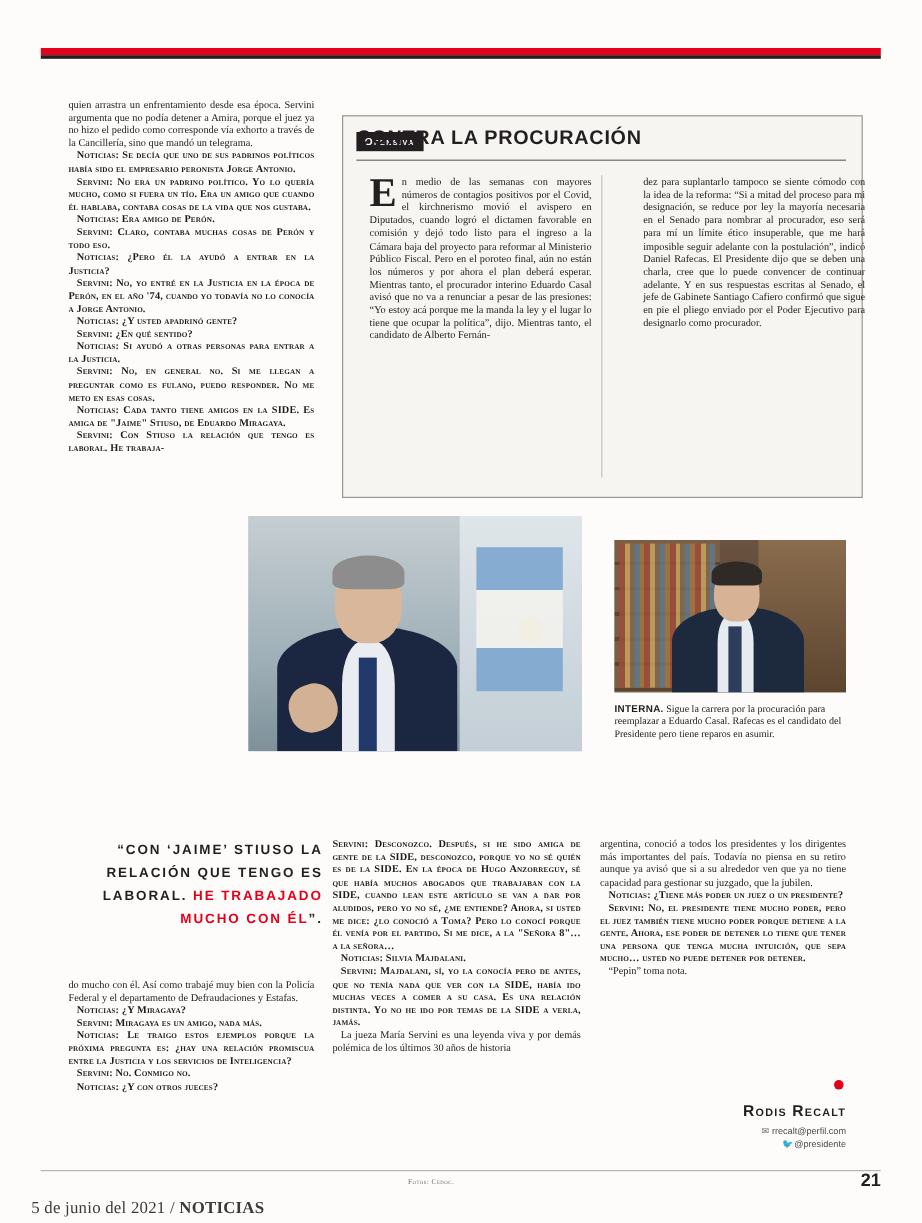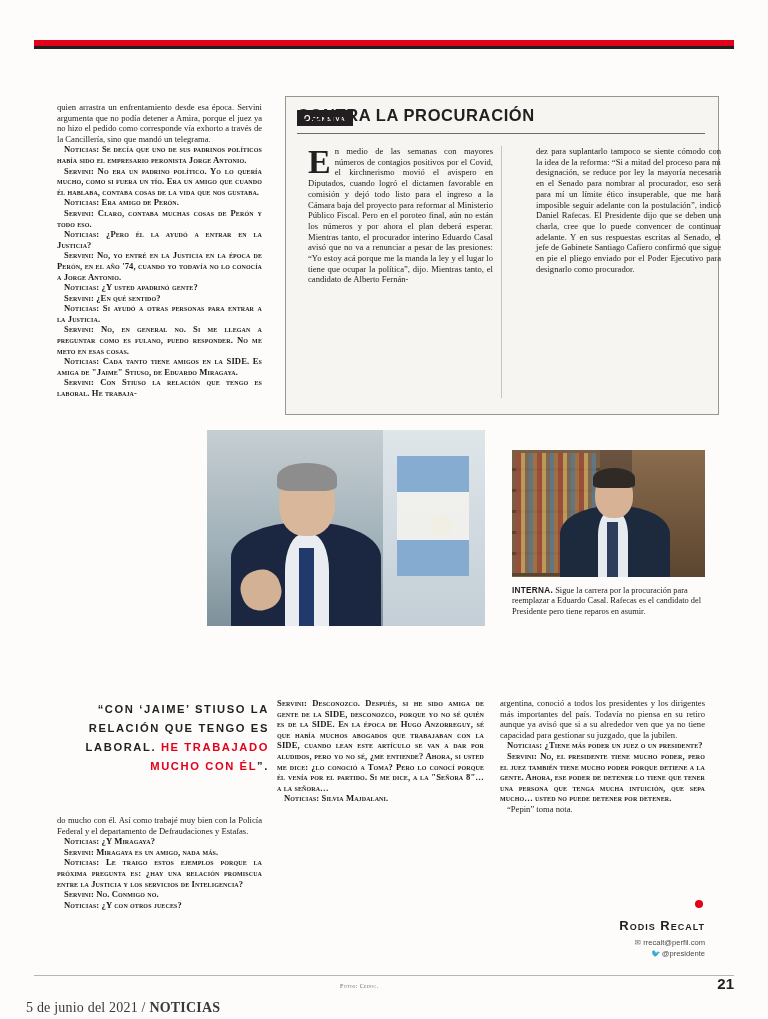--- a/index.html
+++ b/index.html
@@ -78,21 +78,21 @@
     line-height: 10.6px;
     text-align: justify;
     color: #1b1b1b;
     hyphens: auto;
   }
   .col p { margin: 0; text-indent: 0; }
   .col p + p { text-indent: 7px; }
   .q { font-weight: bold; font-variant: small-caps; letter-spacing: .1px;}
 
   
-  #col-left-top { left: 57px; top: 82px; width: 205px; margin-top: 20px; }
+  #col-left-top { left: 57px; top: 82px; width: 205px; }
   
   #col-left-bottom { left: 57px; top: 815px; width: 205px; }
 
   
   #col-mid-bottom { left: 277px; top: 698px; width: 207px; }
   
   #col-right-bottom { left: 500px; top: 698px; width: 205px; }
 
   
   .pullquote {
@@ -402,20 +402,22 @@
     <div class="p2-hair"></div>
   </div>
 
   <div class="caption">
     <span class="lead">INTERNA.</span><span> Sigue la carrera por la procuración para reemplazar a Eduardo Casal. Rafecas es el candidato del Presidente pero tiene reparos en asumir.</span>
   </div>
 
   <div class="col" id="col-mid-bottom">
     <p><span class="q">Servini: Desconozco. Después, si he sido amiga de gente de la SIDE, desconozco, porque yo no sé quién es de la SIDE. En la época de Hugo Anzorreguy, sé que había muchos abogados que trabajaban con la SIDE, cuando lean este artículo se van a dar por aludidos, pero yo no sé, ¿me entiende? Ahora, si usted me dice: ¿lo conoció a Toma? Pero lo conocí porque él venía por el partido. Si me dice, a la "Señora 8"… a la señora…</span></p>
     <p><span class="q">Noticias: Silvia Majdalani.</span></p>
+    <p><span class="q">Servini: Majdalani, sí, yo la conocía pero de antes, que no tenía nada que ver con la SIDE, había ido muchas veces a comer a su casa. Es una relación distinta. Yo no he ido por temas de la SIDE a verla, jamás.</span></p>
+    <p>La jueza María Servini es una leyenda viva y por demás polémica de los últimos 30 años de historia</p>
   </div>
 
   <div class="col" id="col-right-bottom">
     <p>argentina, conoció a todos los presidentes y los dirigentes más importantes del país. Todavía no piensa en su retiro aunque ya avisó que si a su alrededor ven que ya no tiene capacidad para gestionar su juzgado, que la jubilen.</p>
     <p><span class="q">Noticias: ¿Tiene más poder un juez o un presidente?</span></p>
     <p><span class="q">Servini: No, el presidente tiene mucho poder, pero el juez también tiene mucho poder porque detiene a la gente. Ahora, ese poder de detener lo tiene que tener una persona que tenga mucha intuición, que sepa mucho… usted no puede detener por detener.</span></p>
     <p>“Pepin” toma nota.</p>
   </div>
 
   <div class="end-dot"></div>

